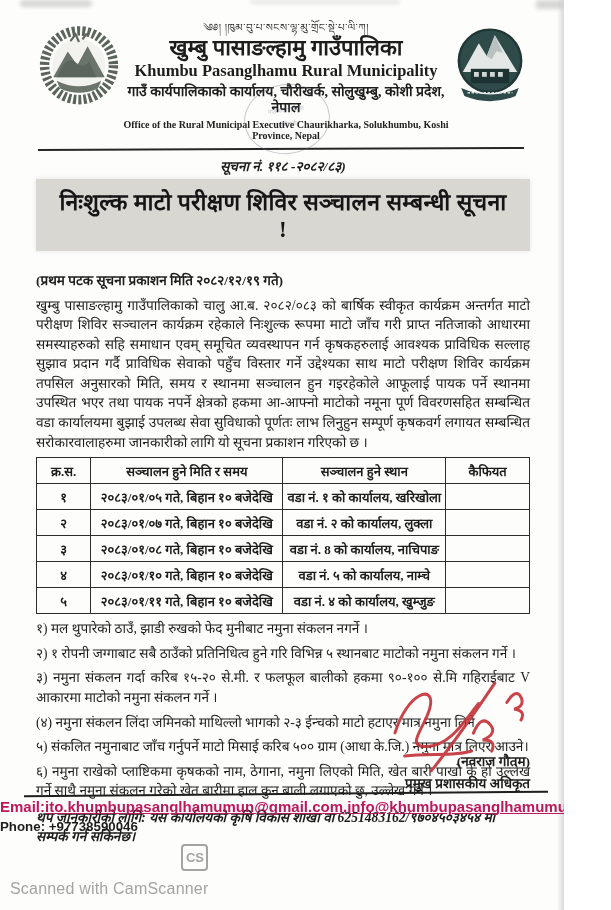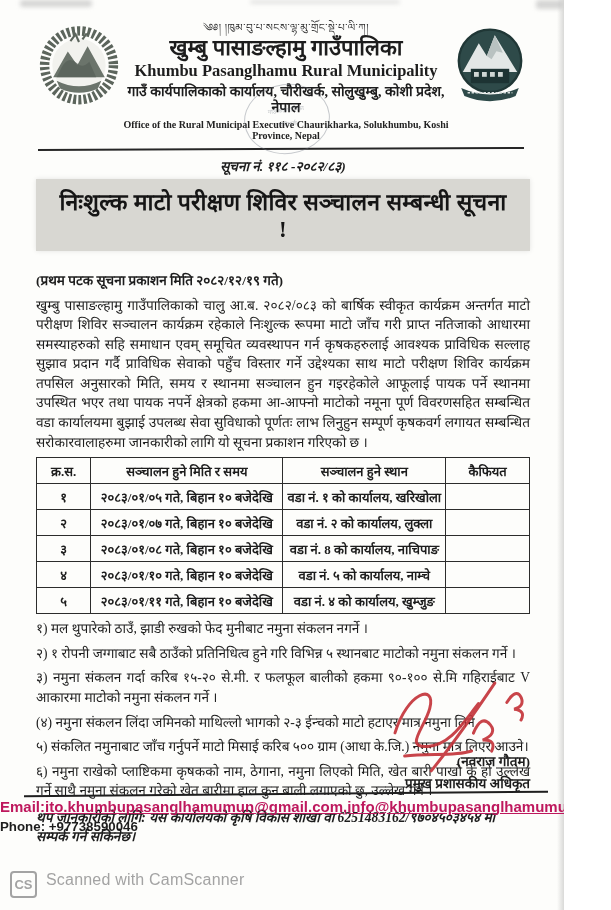--- a/index.html
+++ b/index.html
@@ -69,22 +69,22 @@
 
   
   .footer{position:absolute;left:0;right:0;top:793px;}
   .footer-rule{border:none;border-top:2.6px solid #1f1f1f;margin:0 16px 0 24px;transform:rotate(-.5deg);}
   .email-line{text-align:center;font-family:"Liberation Sans","DejaVu Sans",sans-serif;
     font-weight:bold;font-size:15px;margin-top:3px;color:#be185d;}
   .email-link{text-decoration:underline;}
   .phone-line{text-align:left;font-family:"Liberation Sans","DejaVu Sans",sans-serif;
     font-weight:bold;font-size:13.3px;margin-top:4px;}
 
-  .watermark{position:absolute;left:10px;bottom:12px;display:flex;align-items:flex-start;gap:9px;
-    color:#a3a3a3;font-family:"Liberation Sans","DejaVu Sans",sans-serif;}
+  .watermark{position:absolute;left:10px;bottom:12px;display:flex;align-items:flex-end;gap:9px;
+    color:#a3a3a3;font-family:"Liberation Sans","DejaVu Sans",sans-serif;flex-direction:column;}
   .cs-badge{width:23px;height:23px;border:2px solid #a3a3a3;border-radius:4px;
     display:flex;align-items:center;justify-content:center;font-size:13px;font-weight:bold;}
   .wm-text{font-size:16px;letter-spacing:.2px;}
 </style>
 </head>
 <body>
 
 <div class="page">
   <div class="smudge a"></div>
   <div class="smudge b"></div>

